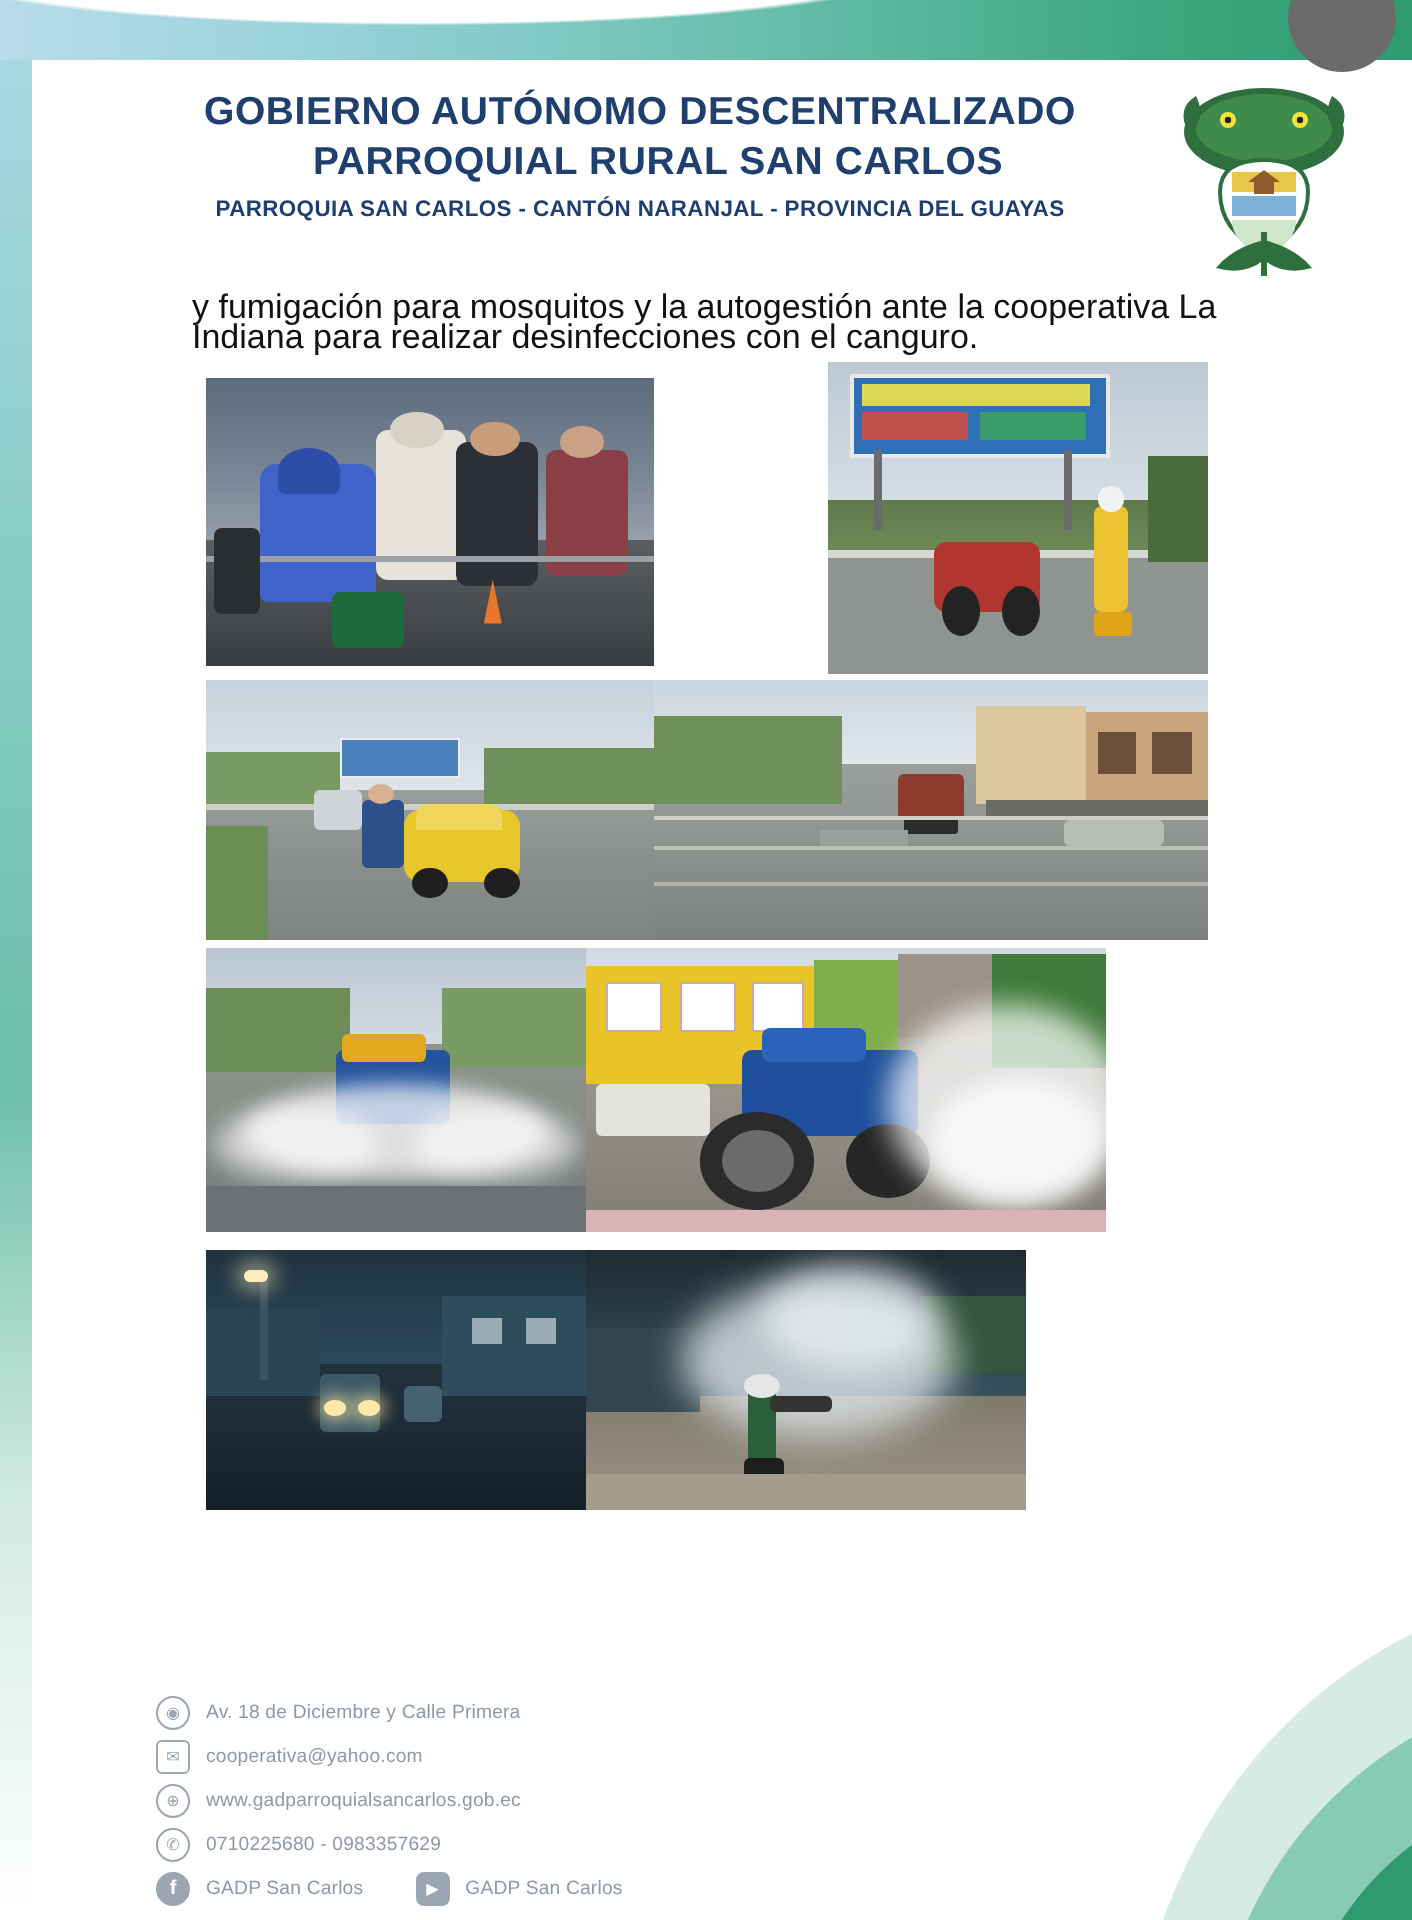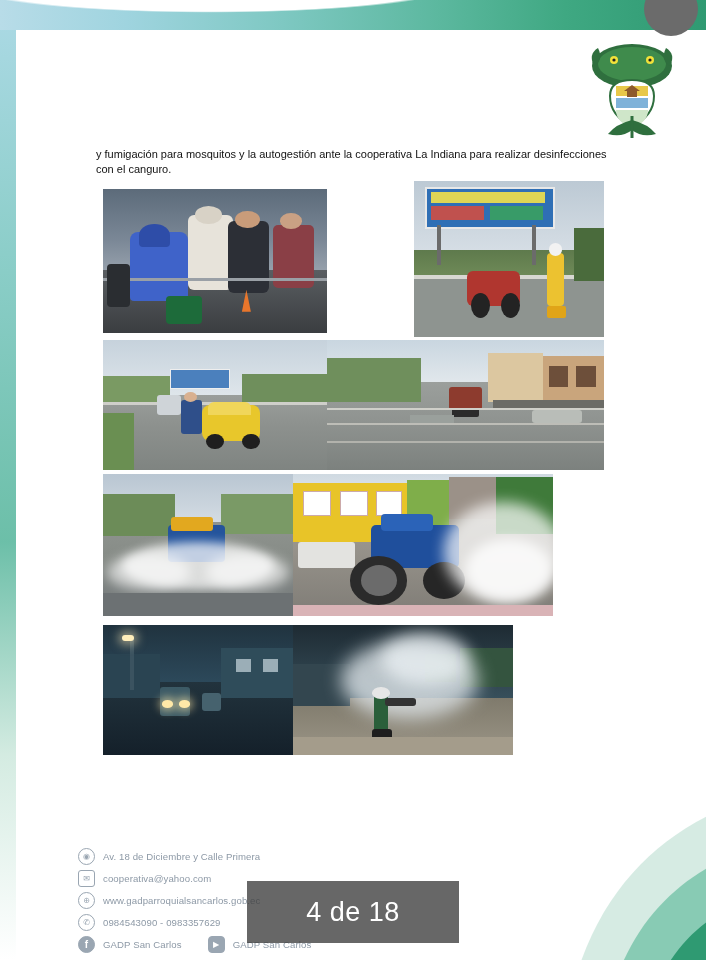--- a/index.html
+++ b/index.html
@@ -99,21 +99,21 @@
     position: absolute;
     right: 22px; top: 2px;
     width: 104px; height: 104px;
   }
 
   
   .body-text {
     position: absolute;
     left: 96px; top: 147px;
     width: 520px;
-    font-size: 11px;
+    font-size: 17px;
     color: #111111;
     line-height: 14.5px;
   }
 
   
   .photos { position: absolute; left: 0; top: 0; }
   .ph {
     position: absolute;
     overflow: hidden;
     background: #888;
@@ -171,20 +171,25 @@
 <body>
 
 <div class="page">
 
   <div class="top-band"></div>
   <div class="top-band-white"></div>
   <div class="top-dot"></div>
   <div class="left-rail"></div>
 
   <div class="header">
+    <div class="header-title-block">
+      <div class="title-line1">GOBIERNO AUTÓNOMO DESCENTRALIZADO</div>
+      <div class="title-line2">PARROQUIAL RURAL SAN CARLOS</div>
+      <div class="subtitle">PARROQUIA SAN CARLOS - CANTÓN NARANJAL -  PROVINCIA DEL GUAYAS</div>
+    </div>
 
     <div class="crest">
       <svg width="104" height="104" viewBox="0 0 104 104">
         <ellipse cx="52" cy="30" rx="40" ry="22" fill="#2f6f3e"></ellipse>
         <ellipse cx="52" cy="28" rx="34" ry="17" fill="#3f8b4c"></ellipse>
         <path d="M14 30 q-6 -12 4 -18 q6 12 -4 18z" fill="#2f6f3e"></path>
         <path d="M90 30 q6 -12 -4 -18 q-6 12 4 18z" fill="#2f6f3e"></path>
         <circle cx="34" cy="24" r="4" fill="#f2e23a"></circle>
         <circle cx="70" cy="24" r="4" fill="#f2e23a"></circle>
         <circle cx="34" cy="24" r="1.6" fill="#222"></circle>
@@ -349,35 +354,32 @@
     <div class="f-row">
       <div class="f-ico sq">✉</div>
       <div class="f-txt">cooperativa@yahoo.com</div>
     </div>
     <div class="f-row">
       <div class="f-ico">⊕</div>
       <div class="f-txt">www.gadparroquialsancarlos.gob.ec</div>
     </div>
     <div class="f-row">
       <div class="f-ico">✆</div>
-      <div class="f-txt">0984543090 - 0983357629</div>
+      <div class="f-txt">0710225680 - 0983357629</div>
     </div>
     <div class="f-row f-social">
       <div class="f-ico fb">f</div>
       <div class="f-txt">GADP San Carlos</div>
       <div class="f-ico yt">▶</div>
       <div class="f-txt">GADP San Carlos</div>
     </div>
   </div>
 
   <div class="corner-swoosh">
     <svg width="300" height="260" viewBox="0 0 300 260">
       <path d="M300 40 C210 70 140 140 120 260 L300 260 Z" fill="#cfe8de" opacity=".85"></path>
       <path d="M300 90 C230 115 175 170 160 260 L300 260 Z" fill="#7fc8ae" opacity=".9"></path>
       <path d="M300 140 C250 160 212 200 202 260 L300 260 Z" fill="#2f9a72"></path>
     </svg>
   </div>
 
-  <div class="page-counter">
-    <span>4 de 18</span>
-  </div>
 
 </div>
 
 </body></html>

